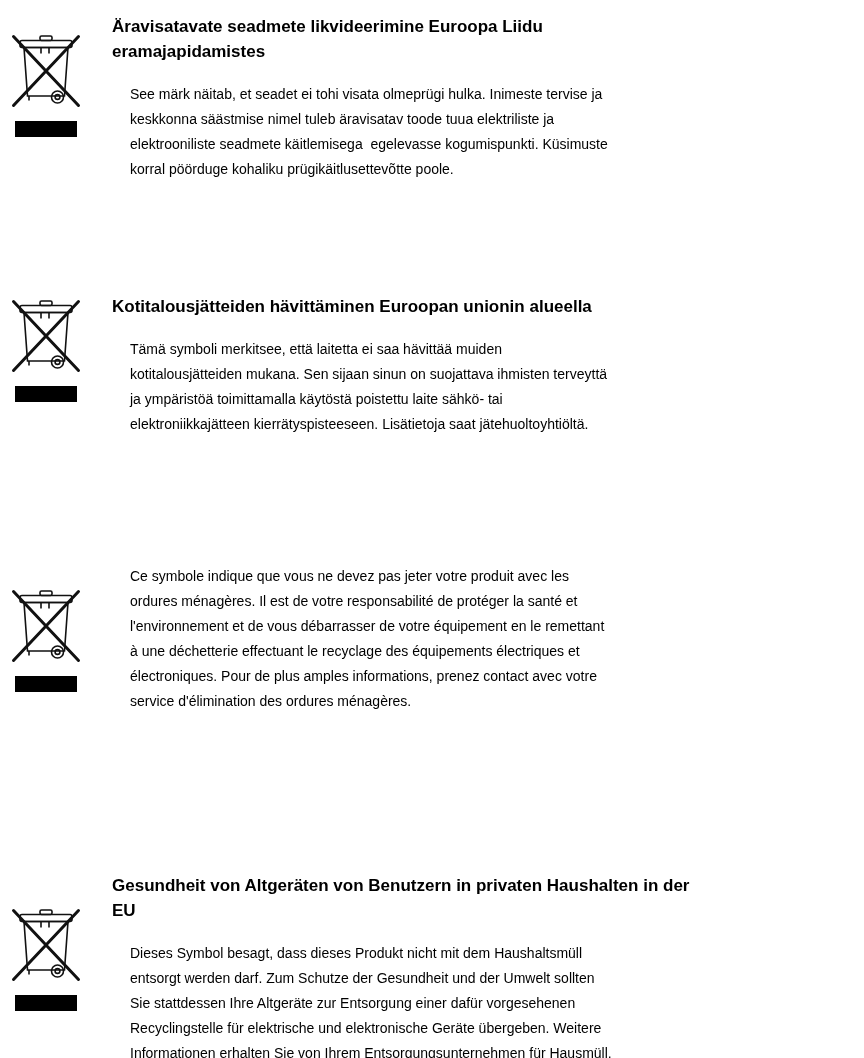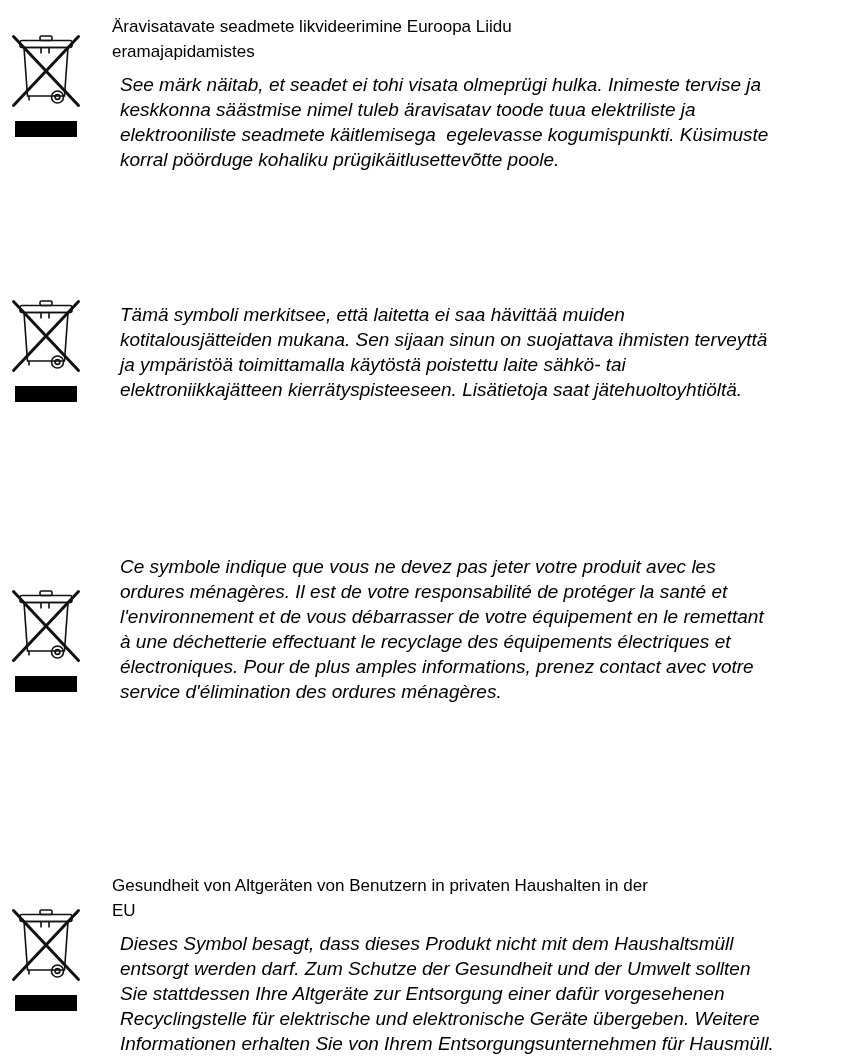--- a/index.html
+++ b/index.html
@@ -40,32 +40,31 @@
   .text-block {
     position: absolute;
     left: 112px;
     top: 0;
     width: 742px;
   }
   .sec-title {
     margin: 0;
     font-size: 17px;
     line-height: 25px;
-    font-weight: normal;
+    font-weight: bold;
     white-space: pre-wrap;
     color: #000000;
   }
   .sec-body {
-    margin: 8px;
-    font-size: 19px;
+    margin: 18px;
+    font-size: 14px;
     line-height: 25px;
     font-weight: normal;
     white-space: pre-wrap;
     color: #000000;
-    font-style: italic;
   }
 </style>
 </head>
 <body>
 
 <div class="page">
 
   <div class="section" style="top:14px;">
     <div class="icon-block" style="top:19px;">
       <svg class="weee-svg" viewBox="0 0 70 76">
@@ -106,20 +105,21 @@
           <circle cx="46.5" cy="64" r="6"></circle>
           <circle cx="46.5" cy="64" r="2.4"></circle>
         </g>
         <g fill="none" stroke="#111111" stroke-width="3" stroke-linecap="round">
           <path d="M2.5 3.5 L67.5 72.5 M67.5 3.5 L2.5 72.5"></path>
         </g>
       </svg>
       <div class="black-bar"></div>
     </div>
     <div class="text-block">
+      <p class="sec-title">Kotitalousjätteiden hävittäminen Euroopan unionin alueella</p>
       <p class="sec-body">Tämä symboli merkitsee, että laitetta ei saa hävittää muiden
 kotitalousjätteiden mukana. Sen sijaan sinun on suojattava ihmisten terveyttä
 ja ympäristöä toimittamalla käytöstä poistettu laite sähkö- tai
 elektroniikkajätteen kierrätyspisteeseen. Lisätietoja saat jätehuoltoyhtiöltä.</p>
     </div>
   </div>
 
   <div class="section" style="top:546px;">
     <div class="icon-block" style="top:42px;">
       <svg class="weee-svg" viewBox="0 0 70 76">

